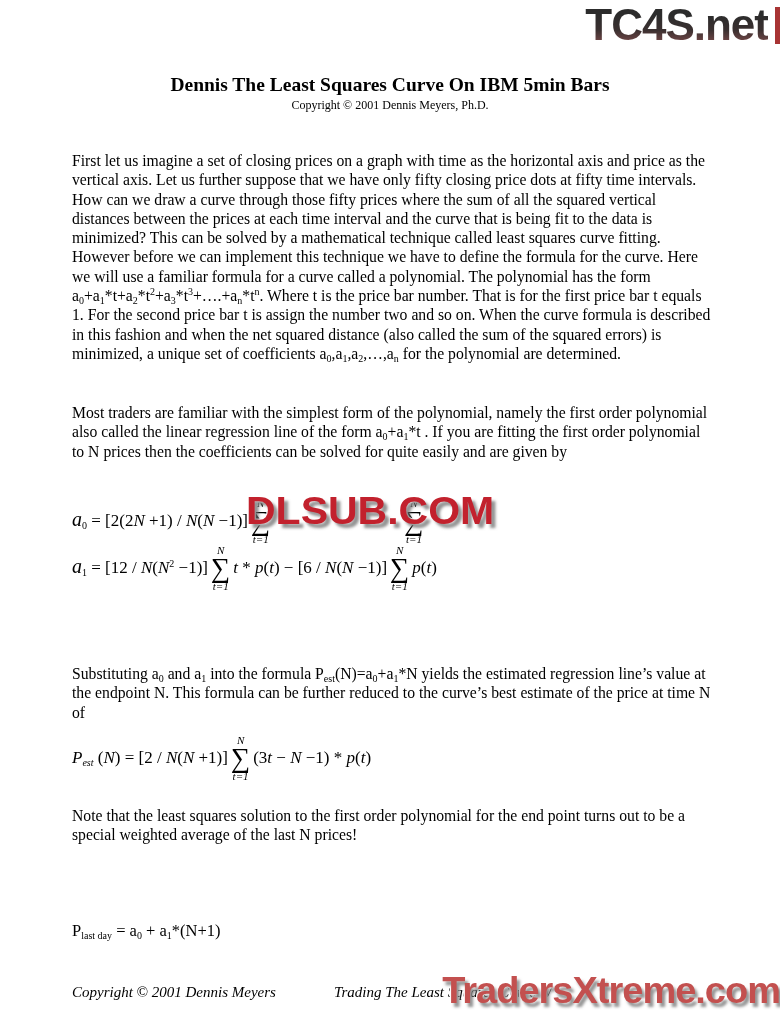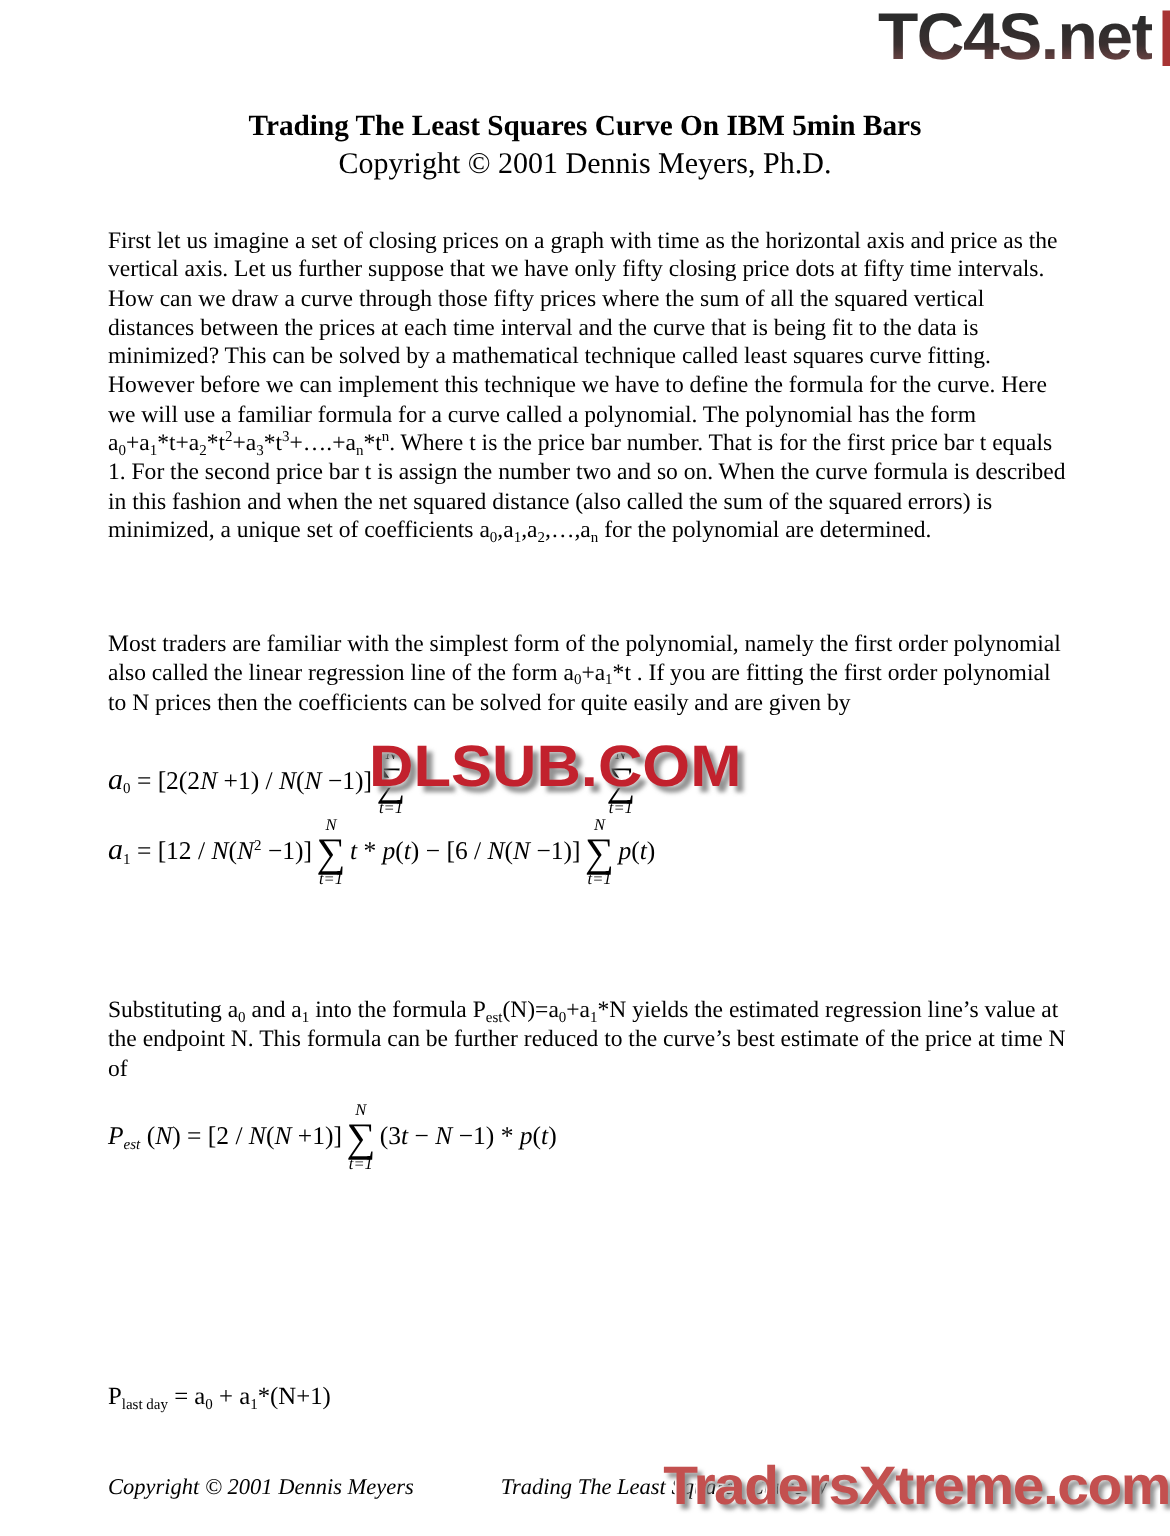--- a/index.html
+++ b/index.html
@@ -14,21 +14,21 @@
     position:absolute; top:0px; right:12px;
     font-family:"Liberation Sans", sans-serif; font-weight:900;
     font-size:44px; letter-spacing:-1px;
     background:linear-gradient(#2c2c2c 30%, #3a3030 60%, #8a5050 95%);
     -webkit-background-clip:text; background-clip:text; color:transparent;
   }
   .red-strip { position:absolute; top:7px; right:0; width:5px; height:37px; background:#a83434; }
   
   .title-block { position:absolute; top:74px; left:0; width:100%; text-align:center; }
   .doc-title { font-size:19.5px; font-weight:bold; }
-  .doc-copyright { font-size:20px; margin-top:2px; }
+  .doc-copyright { font-size:12px; margin-top:2px; }
   
   .block {
     position:absolute; left:72px; width:644px;
     font-size:15.7px; line-height:19.3px; text-align:left;
   }
   .section-heading { font-weight:bold; }
   sub { font-size:10px; vertical-align:-3px; line-height:0; }
   sup { font-size:10px; vertical-align:6px; line-height:0; }
   
   .formula { font-size:17px; white-space:nowrap; }
@@ -62,29 +62,29 @@
 </style>
 </head>
 <body>
 
 <div class="page">
 
   <div class="logo">TC4S.net</div>
   <div class="red-strip"></div>
 
   <div class="title-block">
-    <div class="doc-title">Trading The Least Squares Curve On IBM 5min Bars</div>
+    <div class="doc-title">Dennis The Least Squares Curve On IBM 5min Bars</div>
     <div class="doc-copyright">Copyright © 2001 Dennis Meyers, Ph.D.</div>
   </div>
 
   <div class="block" style="top:151px">
     <div>First let us imagine a set of closing prices on a graph with time as the horizontal axis and price as the vertical axis.  Let us further suppose that we have only fifty closing price dots at fifty time intervals.  How can we draw a curve through those fifty prices where the sum of all the squared vertical distances between the prices at each time interval and the curve that is being fit to the data is minimized?  This can be solved by a mathematical technique called least squares curve fitting.  However before we can implement this technique we have to define the formula for the curve.  Here we will use a familiar formula for a curve called a polynomial.  The polynomial has the form a<sub>0</sub>+a<sub>1</sub>*t+a<sub>2</sub>*t<sup>2</sup>+a<sub>3</sub>*t<sup>3</sup>+….+a<sub>n</sub>*t<sup>n</sup>.  Where t is the price bar number.  That is for the first price bar t equals 1.  For the second price bar t is assign the number two and so on.  When the curve formula is described in this fashion and when the net squared distance (also called the sum of the squared errors) is minimized, a unique set of coefficients a<sub>0</sub>,a<sub>1</sub>,a<sub>2</sub>,…,a<sub>n</sub> for the polynomial are determined.</div>
   </div>
 
-  <div class="block" style="top:420px">Most traders are familiar with the simplest form of the polynomial, namely the first order polynomial also called the linear regression line of the form a<sub>0</sub>+a<sub>1</sub>*t .  If you are fitting the first order polynomial to N prices then the coefficients can be solved for quite easily and are given by</div>
+  <div class="block" style="top:403px">Most traders are familiar with the simplest form of the polynomial, namely the first order polynomial also called the linear regression line of the form a<sub>0</sub>+a<sub>1</sub>*t .  If you are fitting the first order polynomial to N prices then the coefficients can be solved for quite easily and are given by</div>
 
   <div class="block formula" style="top:498px"><span class="av">a</span><sub>0</sub> = [2(2<i>N</i> +1) / <i>N</i>(<i>N</i> −1)]<span class="sum">
         <span class="top"><i>N</i></span>
         <span class="sg">∑</span>
         <span class="bot"><i>t</i>=1</span>
       </span><span class="wgap"></span><span class="sum">
         <span class="top"><i>N</i></span>
         <span class="sg">∑</span>
         <span class="bot"><i>t</i>=1</span>
       </span></div>
@@ -101,20 +101,21 @@
 
 
   <div class="block" style="top:664px">Substituting a<sub>0</sub> and a<sub>1</sub> into the formula P<sub>est</sub>(N)=a<sub>0</sub>+a<sub>1</sub>*N yields the estimated regression line’s value at the endpoint N.  This formula can be further reduced to the curve’s best estimate of the price at time N of</div>
 
   <div class="block formula" style="top:735px"><i>P</i><sub><i>est</i></sub> (<i>N</i>) = [2 / <i>N</i>(<i>N</i> +1)]<span class="sum">
         <span class="top"><i>N</i></span>
         <span class="sg">∑</span>
         <span class="bot"><i>t</i>=1</span>
       </span>(3<i>t</i> − <i>N</i> −1) * <i>p</i>(<i>t</i>)</div>
 
+  <div class="block" style="top:806px">Note that the least squares solution to the first order polynomial for the end point turns out to be a special weighted average of the last N prices!</div>
 
 
   <div class="block" style="top:921px; font-size:16.5px">P<sub>last day</sub> = a<sub>0</sub> + a<sub>1</sub>*(N+1)</div>
 
   <div class="footer">
     <span>Copyright © 2001 Dennis Meyers</span><span class="mid">Trading The Least Squares Curve W</span>
   </div>
 
   <div class="dlsub">DLSUB.COM</div>
 

